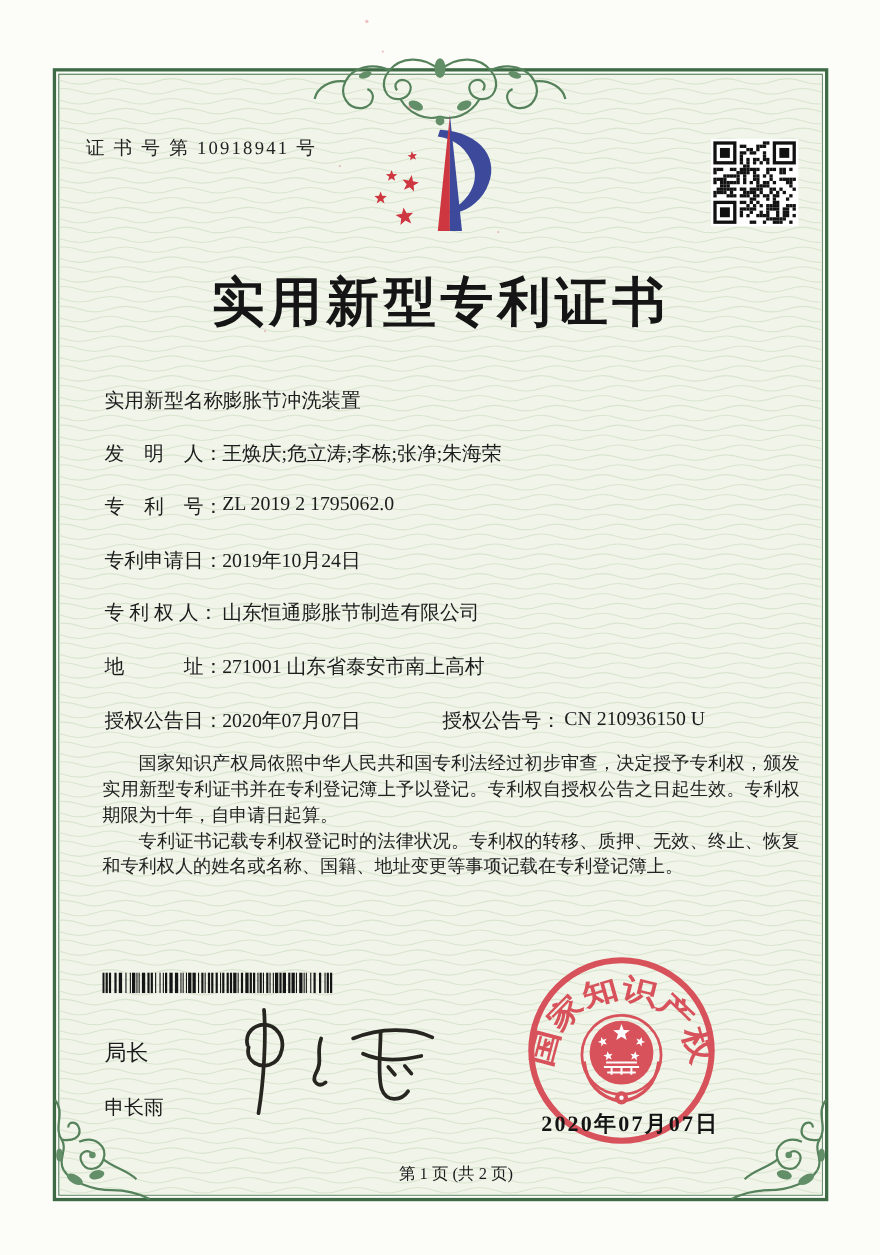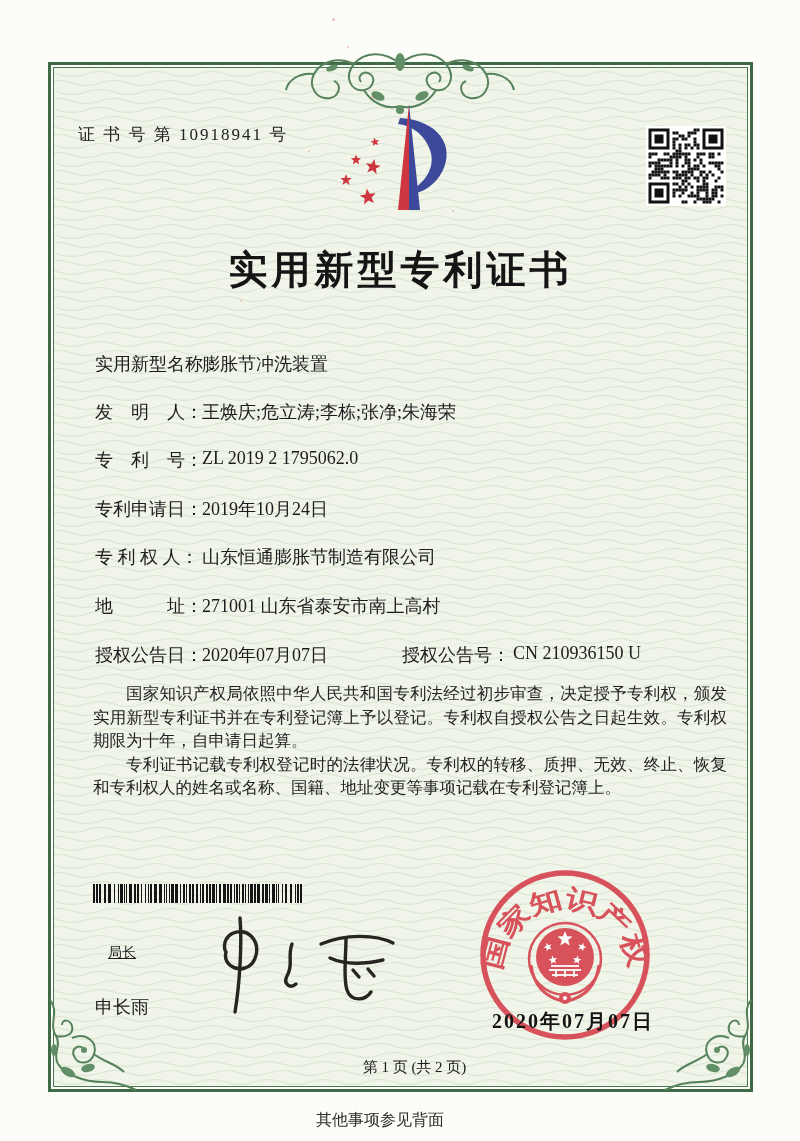--- a/index.html
+++ b/index.html
@@ -6,30 +6,30 @@
   .page{position:relative;width:800px;height:1141px;background:#fcfcf8;overflow:hidden;
         font-family:"Liberation Serif","DejaVu Serif",serif;color:#1c1c1c;padding-left:40px;}
   .abs{position:absolute;}
   .frame{position:absolute;left:48px;top:62px;width:705px;height:1030px;
          border:3px solid #3e6b45;box-sizing:border-box;}
   .frame-inner{position:absolute;left:2px;top:2px;right:2px;bottom:2px;
          border:1px solid #4a7850;overflow:hidden;}
   #waves{position:absolute;left:0;top:0;}
   .cert-no{position:absolute;left:78px;top:123px;font-size:17px;letter-spacing:2px;color:#222;}
   .title{position:absolute;left:48px;top:243px;width:705px;text-align:center;
-         font-size:39px;font-weight:700;letter-spacing:4px;color:#151515;}
+         font-size:48px;font-weight:700;letter-spacing:4px;color:#151515;}
   .row{position:absolute;left:95px;height:24px;font-size:18px;white-space:nowrap;}
   .row .lbl{position:absolute;left:0;top:0;text-align:center;}
   .row .val{position:absolute;left:107px;top:0;}
   .row .lbl2{position:absolute;left:307px;top:0;}
   .row .val2{position:absolute;left:418px;top:0;}
   .body-text{position:absolute;left:93px;top:682px;width:634px;font-size:16.5px;
          line-height:23.5px;text-align:justify;color:#222;}
   .body-text p{margin:0;text-indent:2em;}
-  .signer-title{position:absolute;left:108px;top:944px;font-size:14px;text-decoration:underline;}
+  .signer-title{position:absolute;left:95px;top:944px;font-size:20px;}
   .signer-name{position:absolute;left:95px;top:978px;font-size:18px;margin-top:17px;}
   .seal-date{position:absolute;left:492px;top:1008px;font-size:20px;font-weight:600;
          letter-spacing:2px;color:#141414;}
   .page-info{position:absolute;left:62px;top:1058px;width:705px;text-align:center;font-size:15px;}
   .back-note{position:absolute;left:0;top:1110px;width:760px;text-align:center;font-size:16px;color:#2b2b2b;}
   .speck{position:absolute;border-radius:50%;background:rgba(214,80,92,.35);}
 </style>
 </head>
 <body>
 
@@ -592,21 +592,20 @@
       <path d="M54 98 Q 58 128 86 134" stroke="#d6454f" stroke-width="3" fill="none"></path>
       <path d="M122 98 Q 118 128 90 134" stroke="#d6454f" stroke-width="3" fill="none"></path>
       <circle cx="88" cy="131" r="6" fill="#d6454f"></circle>
       <circle cx="88" cy="131" r="2" fill="#ffffff"></circle>
     </g>
   </svg>
 
   <div class="seal-date">2020年07月07日</div>
 
   <div class="page-info">第 1 页 (共 2 页)</div>
-  <div class="back-note">其他事项参见背面</div>
 
   <div class="speck" style="left:332px;top:18px;width:3px;height:3px"></div>
   <div class="speck" style="left:347px;top:46px;width:2px;height:2px"></div>
   <div class="speck" style="left:371px;top:96px;width:3px;height:3px"></div>
   <div class="speck" style="left:308px;top:150px;width:2px;height:2px"></div>
   <div class="speck" style="left:452px;top:210px;width:2px;height:2px"></div>
   <div class="speck" style="left:240px;top:300px;width:2px;height:2px"></div>
 </div>
 
 </body></html>

